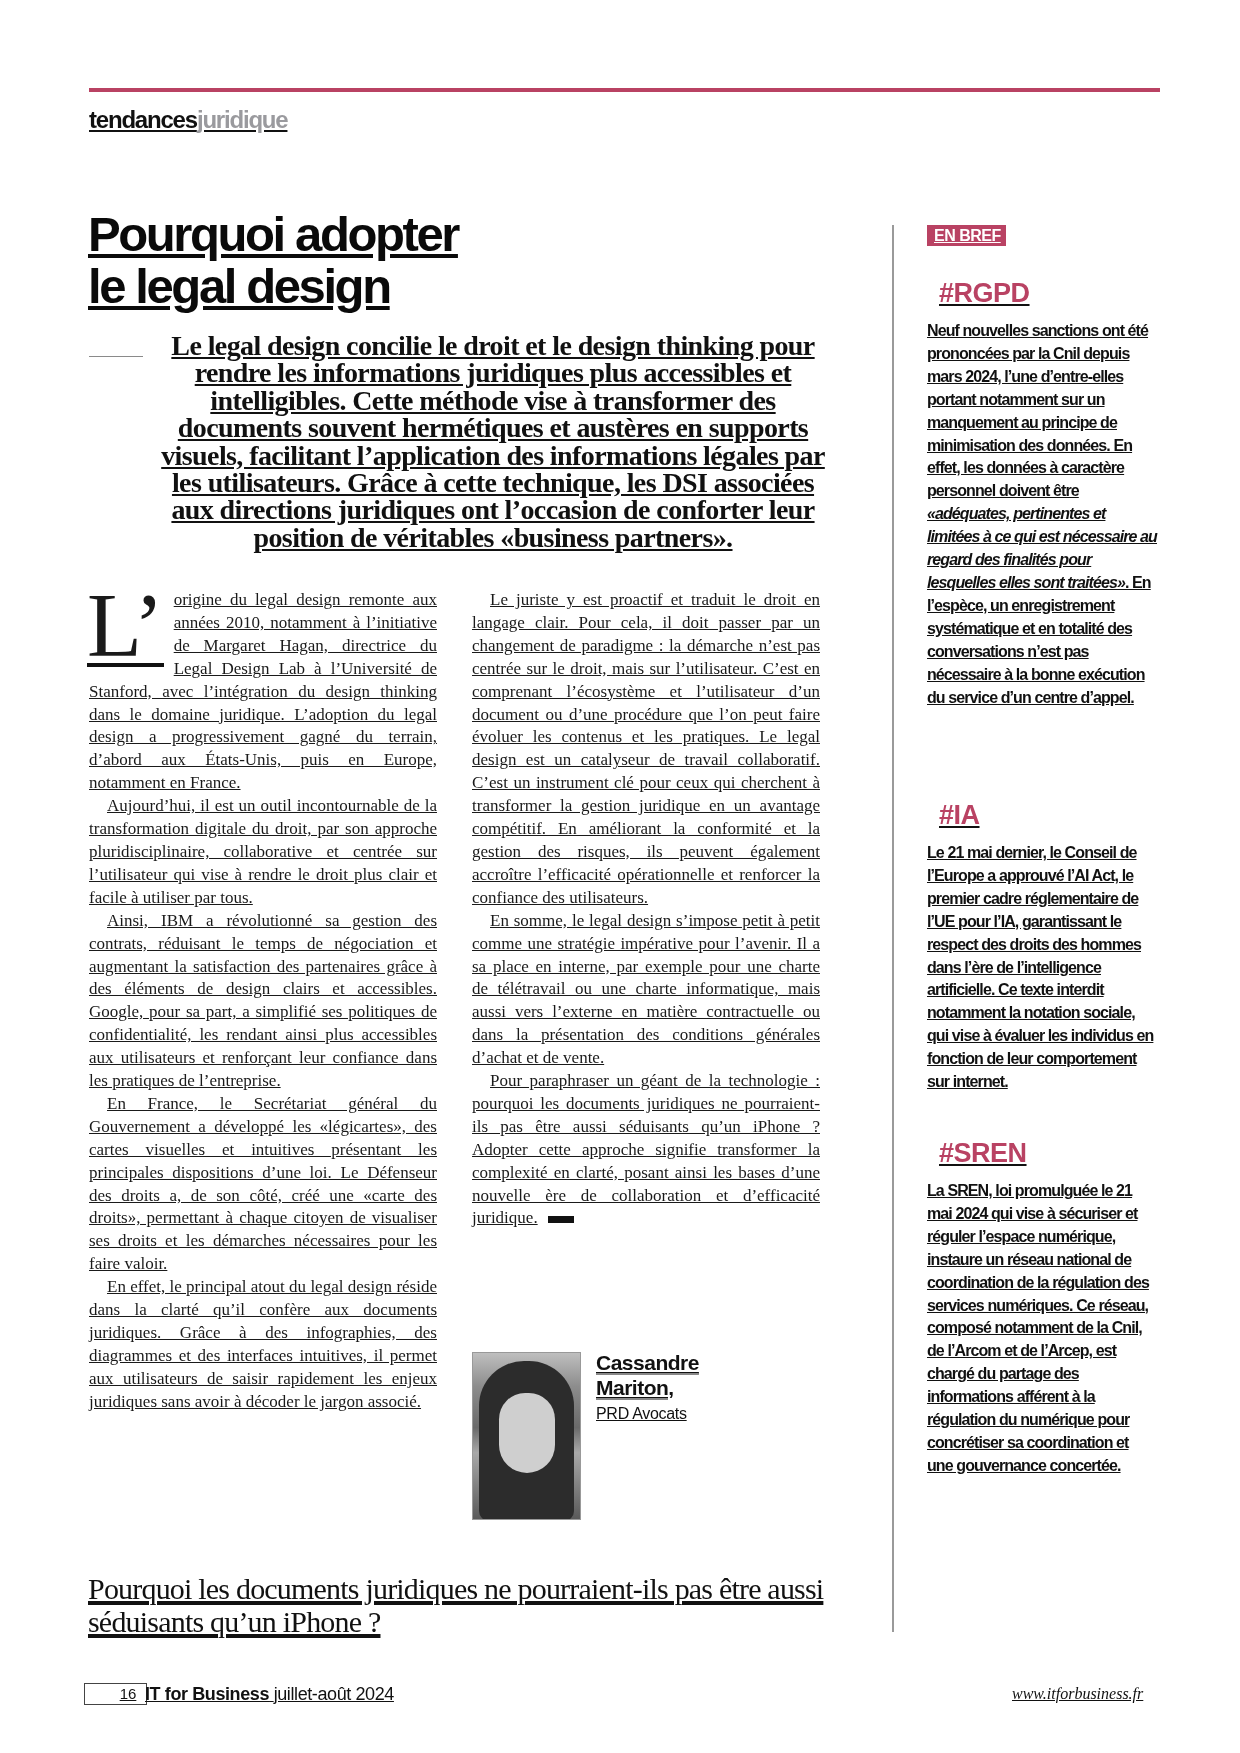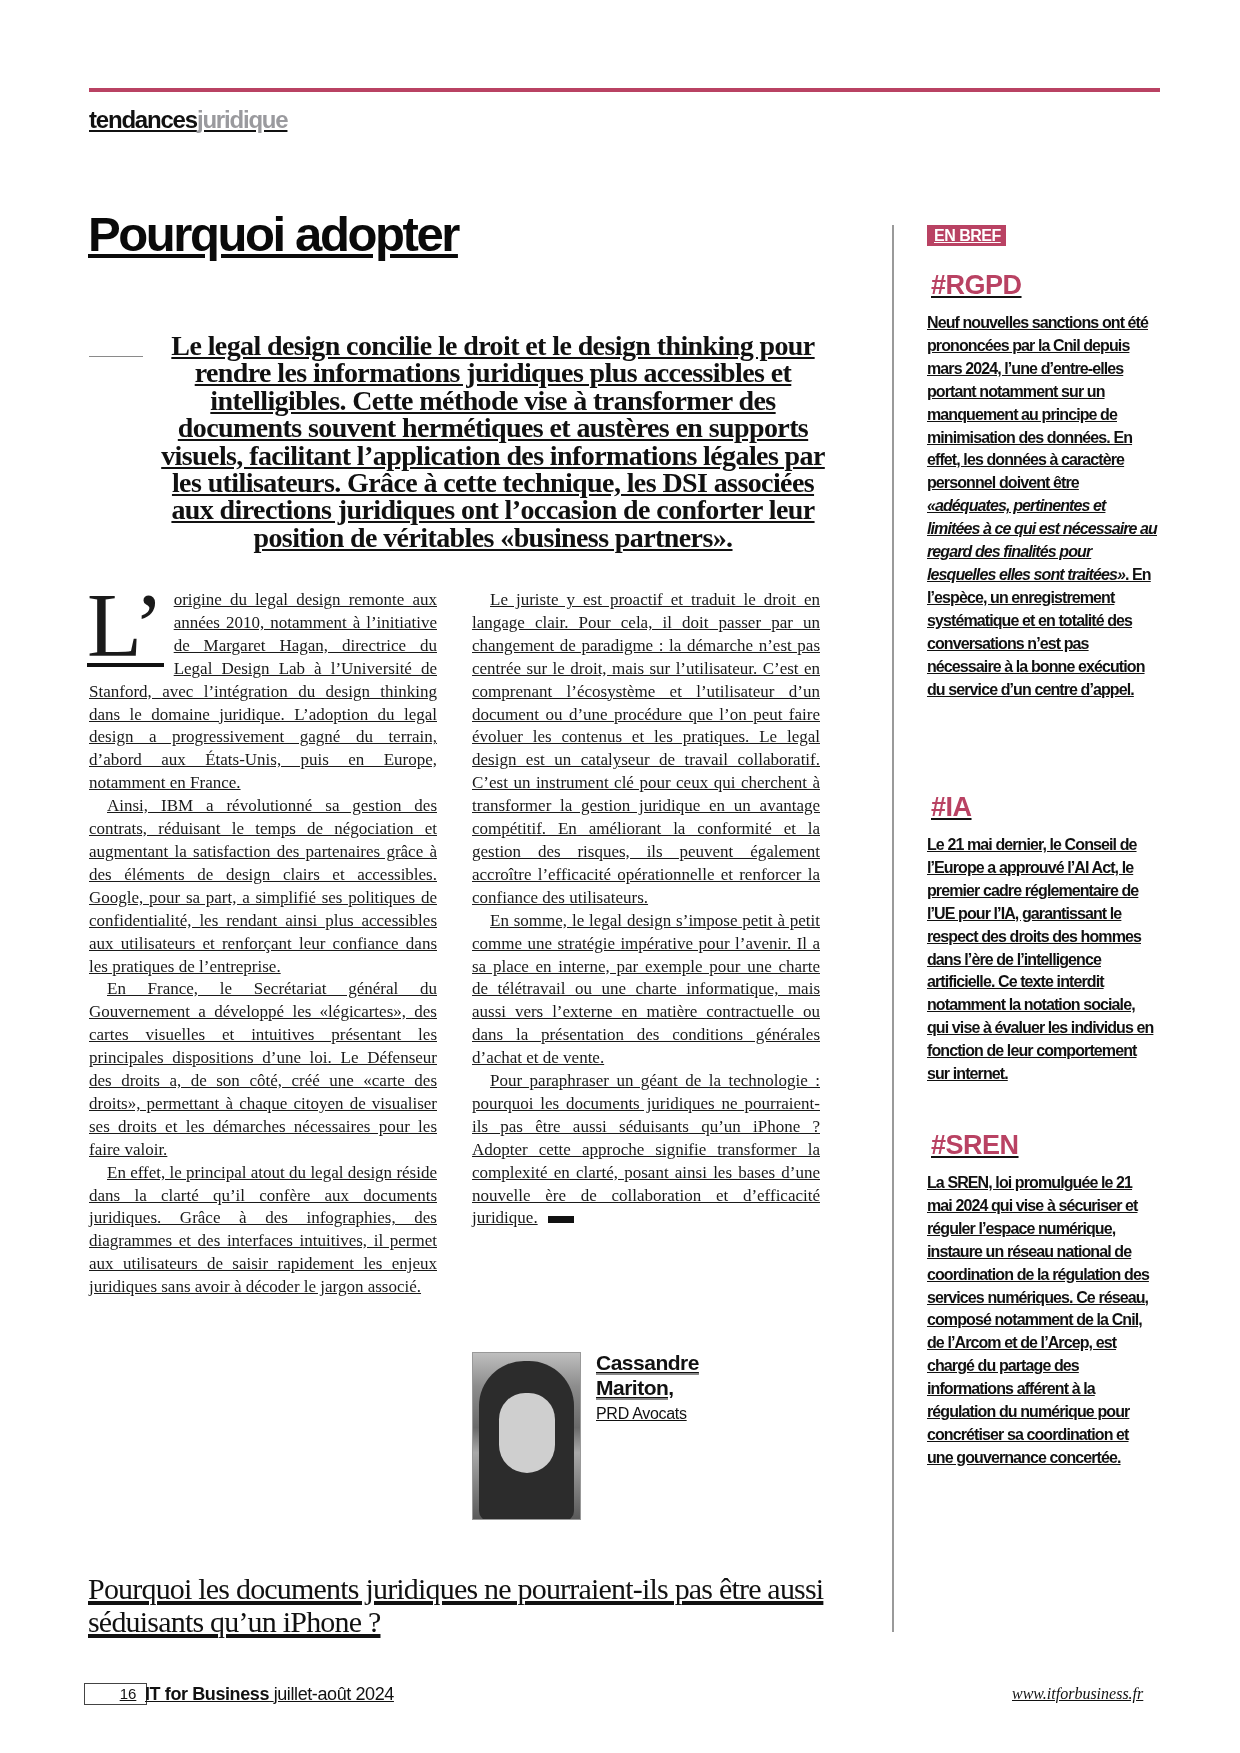--- a/index.html
+++ b/index.html
@@ -21,21 +21,21 @@
   .endmark { display:inline-block; width:26px; height:7px; background:#111; margin-left:10px; vertical-align:middle; }
   .photo { left:472px; top:1352px; width:107px; height:166px; background:linear-gradient(180deg,#bfbfbf 0%,#8d8d8d 20%,#6a6a6a 45%,#a8a8a8 60%,#5a5a5a 100%); border:1px solid #999; overflow:hidden; }
   .photo .hair { position:absolute; left:6px; top:8px; width:95px; height:160px; background:#2c2c2c; border-radius:45px 45px 10px 10px; }
   .photo .face { position:absolute; left:26px; top:40px; width:56px; height:80px; background:#cfcfcf; border-radius:28px 28px 30px 30px; }
   .author { left:596px; top:1350px; font-family:"Liberation Sans", sans-serif; }
   .author .name { font-weight:bold; font-size:21px; line-height:25px; letter-spacing:-0.5px; color:#111; text-decoration:underline; text-decoration-color:#888; text-underline-offset:3px; display:block; }
   .author .firm { font-size:16px; margin-top:5px; color:#111; letter-spacing:-0.3px; display:block; }
   .vline { left:892px; top:225px; width:2px; height:1407px; background:#9a9a9a; }
   .badge { left:927px; top:225px; background:#b94263; color:#fff; font-family:"Liberation Sans", sans-serif; font-weight:bold; font-size:16px; padding:2px 5px 1px 7px; letter-spacing:-0.5px; }
   .side { left:927px; width:230px; font-family:"Liberation Sans", sans-serif; }
-  .side h3 { margin:4px; color:#b94263; font-size:27px; font-weight:bold; letter-spacing:-0.5px; line-height:30px; }
+  .side h3 { margin:12px; color:#b94263; font-size:27px; font-weight:bold; letter-spacing:-0.5px; line-height:30px; }
   .side .txt { margin-top:12px; font-weight:bold; font-size:16px; line-height:22.9px; letter-spacing:-0.9px; color:#111; }
   .side .txt i { font-style:italic; }
   .s1 { top:266px; }
   .s2 { top:788px; }
   .s3 { top:1126px; }
   .quote { left:88px; top:1572px; width:740px; font-family:"Liberation Serif", serif; font-size:30px; line-height:33px; letter-spacing:-0.8px; color:#111; }
   .quote span { text-decoration:underline; text-decoration-thickness:1px; text-underline-offset:5px; }
   .pagenum { left:84px; top:1683px; width:36px; height:20px; border:1px solid #444; font-family:"Liberation Sans", sans-serif; font-size:15px; text-align:center; line-height:20px;padding-left:25px; }
   .footer-left { left:145px; top:1684px; font-family:"Liberation Sans", sans-serif; font-size:18px; letter-spacing:-0.4px; }
   .footer-left b { font-weight:bold; }
@@ -43,27 +43,29 @@
 </style>
 </head>
 <body>
 
 <div class="abs topline"></div>
 
 <div class="abs section"><span class="a">tendances</span><span class="b">juridique</span></div>
 
 <div class="abs title">
   <div>Pourquoi adopter</div>
+  <div>le legal design</div>
 </div>
 
 <div class="abs intro-rule"></div>
 <div class="abs intro">Le legal design concilie le droit et le design thinking pour rendre les informations juridiques plus accessibles et intelligibles. Cette méthode vise à transformer des documents souvent hermétiques et austères en supports visuels, facilitant l’application des informations légales par les utilisateurs. Grâce à cette technique, les DSI associées aux directions juridiques ont l’occasion de conforter leur position de véritables «business partners».</div>
 
 <div class="abs col col1">
   <p class="first"><span class="dropcap">L’</span><span>origine du legal design remonte aux années 2010, notamment à l’initiative de Margaret Hagan, directrice du Legal Design Lab à l’Université de Stanford, avec l’intégration du design thinking dans le domaine juridique. L’adoption du legal design a progressivement gagné du terrain, d’abord aux États-Unis, puis en Europe, notamment en France.</span></p>
+  <p>Aujourd’hui, il est un outil incontournable de la transformation digitale du droit, par son approche pluridisciplinaire, collaborative et centrée sur l’utilisateur qui vise à rendre le droit plus clair et facile à utiliser par tous.</p>
   <p>Ainsi, IBM a révolutionné sa gestion des contrats, réduisant le temps de négociation et augmentant la satisfaction des partenaires grâce à des éléments de design clairs et accessibles. Google, pour sa part, a simplifié ses politiques de confidentialité, les rendant ainsi plus accessibles aux utilisateurs et renforçant leur confiance dans les pratiques de l’entreprise.</p>
   <p>En France, le Secrétariat général du Gouvernement a développé les «légicartes», des cartes visuelles et intuitives présentant les principales dispositions d’une loi. Le Défenseur des droits a, de son côté, créé une «carte des droits», permettant à chaque citoyen de visualiser ses droits et les démarches nécessaires pour les faire valoir.</p>
   <p>En effet, le principal atout du legal design réside dans la clarté qu’il confère aux documents juridiques. Grâce à des infographies, des diagrammes et des interfaces intuitives, il permet aux utilisateurs de saisir rapidement les enjeux juridiques sans avoir à décoder le jargon associé.</p>
 </div>
 
 <div class="abs col col2">
   <p>Le juriste y est proactif et traduit le droit en langage clair. Pour cela, il doit passer par un changement de paradigme : la démarche n’est pas centrée sur le droit, mais sur l’utilisateur. C’est en comprenant l’écosystème et l’utilisateur d’un document ou d’une procédure que l’on peut faire évoluer les contenus et les pratiques. Le legal design est un catalyseur de travail collaboratif. C’est un instrument clé pour ceux qui cherchent à transformer la gestion juridique en un avantage compétitif. En améliorant la conformité et la gestion des risques, ils peuvent également accroître l’efficacité opérationnelle et renforcer la confiance des utilisateurs.</p>
   <p>En somme, le legal design s’impose petit à petit comme une stratégie impérative pour l’avenir. Il a sa place en interne, par exemple pour une charte de télétravail ou une charte informatique, mais aussi vers l’externe en matière contractuelle ou dans la présentation des conditions générales d’achat et de vente.</p>
   <p><span>Pour paraphraser un géant de la technologie : pourquoi les documents juridiques ne pourraient-ils pas être aussi séduisants qu’un iPhone ? Adopter cette approche signifie transformer la complexité en clarté, posant ainsi les bases d’une nouvelle ère de collaboration et d’efficacité juridique.</span><span class="endmark"></span></p>
 </div>

